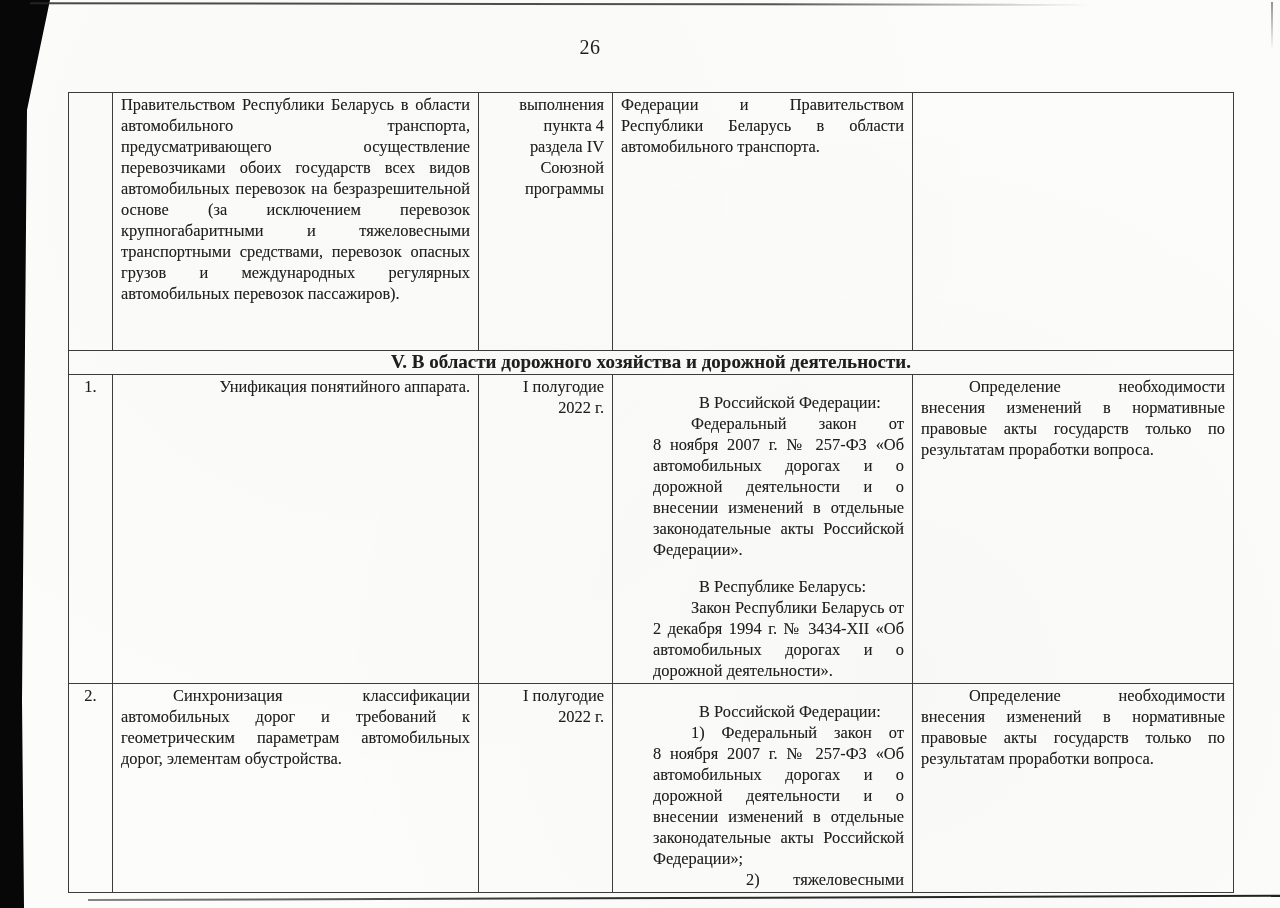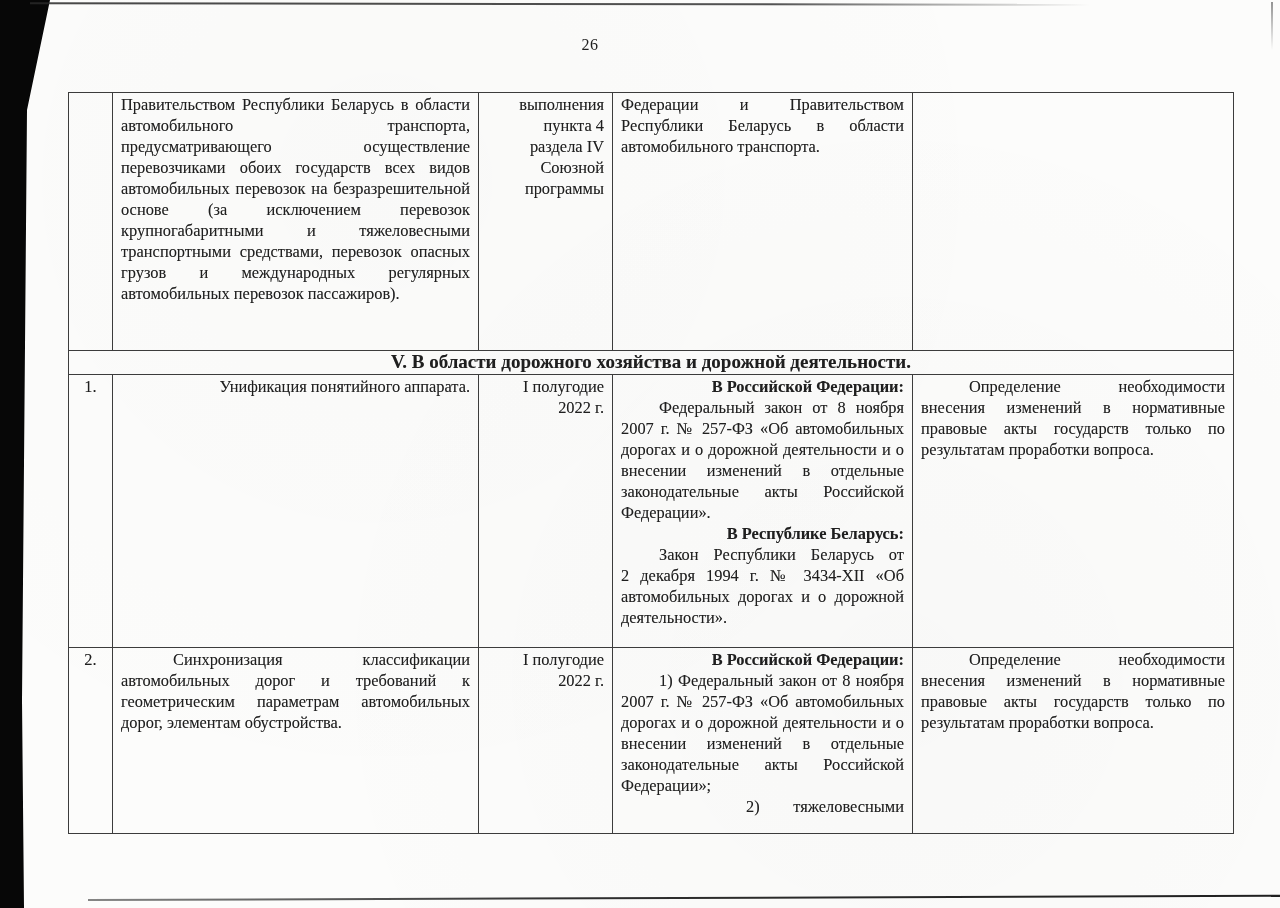--- a/index.html
+++ b/index.html
@@ -31,21 +31,21 @@
     background:linear-gradient(to right,rgba(35,35,35,.55) 0%,rgba(25,25,25,.9) 40%,rgba(20,20,20,.95) 100%);
     transform:rotate(-.2deg);transform-origin:left center;
   }
   .art-right-tick{
     position:absolute;left:1271px;top:2px;width:2px;height:48px;
     background:linear-gradient(to bottom,rgba(120,120,120,.8),rgba(150,150,150,0));
   }
   
   .page-number{
     position:absolute;top:36px;left:0;width:1180px;text-align:center;
-    font-size:16px;letter-spacing:.5px;box-sizing:border-box;
+    font-size:20px;letter-spacing:.5px;box-sizing:border-box;
   }
   
   table.doc{
     position:absolute;left:68px;top:92px;width:1165px;
     border-collapse:collapse;table-layout:fixed;
     font-size:16.4px;line-height:21px;
   }
   table.doc td{
     border:1px solid #3c3c3c;vertical-align:top;padding:1px 8px 2px;
     text-shadow:0 0 .5px rgba(25,25,25,.35);
@@ -59,22 +59,22 @@
   td.c-num{text-align:center;padding-top:3px;}
   td.c-task{padding:2px 10px;}
   td.c-term{text-align:right;padding:3px 18px 2px;}
   td.c-basis{padding:1px 9px 2px;}
   td.c-note{padding:2px 9px;}
   p{margin:0;}
   .just{text-align:justify;}
   .task-indent{text-align:justify;text-indent:52px;}
   .task-center{text-align:right;}
   .law-plain{text-align:justify;}
-  .law-para{text-align:justify;text-indent:38px;}
-  .law-header{font-weight:bold;text-align:right;text-indent:78px;white-space:nowrap;}
+  .law-para{text-align:justify;text-indent:38px;margin-left:32px;}
+  .law-header{font-weight:normal;text-align:left;text-indent:78px;white-space:nowrap;margin-top:16px;}
   .law-split{display:flex;justify-content:space-between;padding-left:125px;}
   .note-para{text-align:justify;text-indent:48px;}
   td.sect{
     text-align:center;font-weight:bold;font-size:19px;line-height:20px;padding:1px 4px;
   }
 </style>
 </head>
 <body>
 
 <div class="page">

